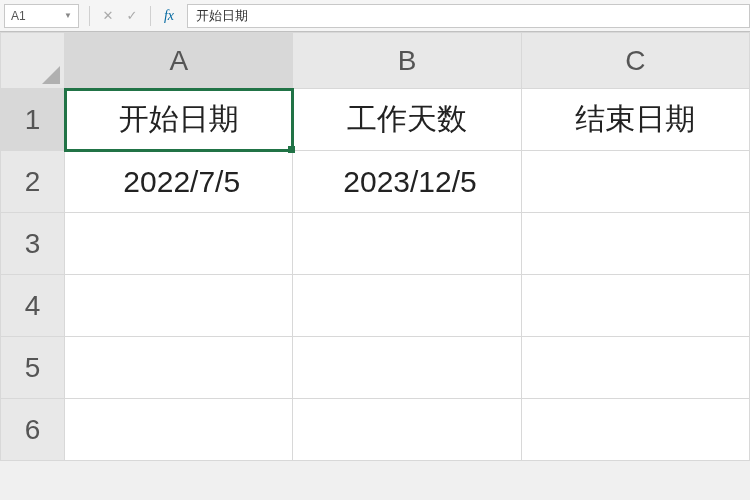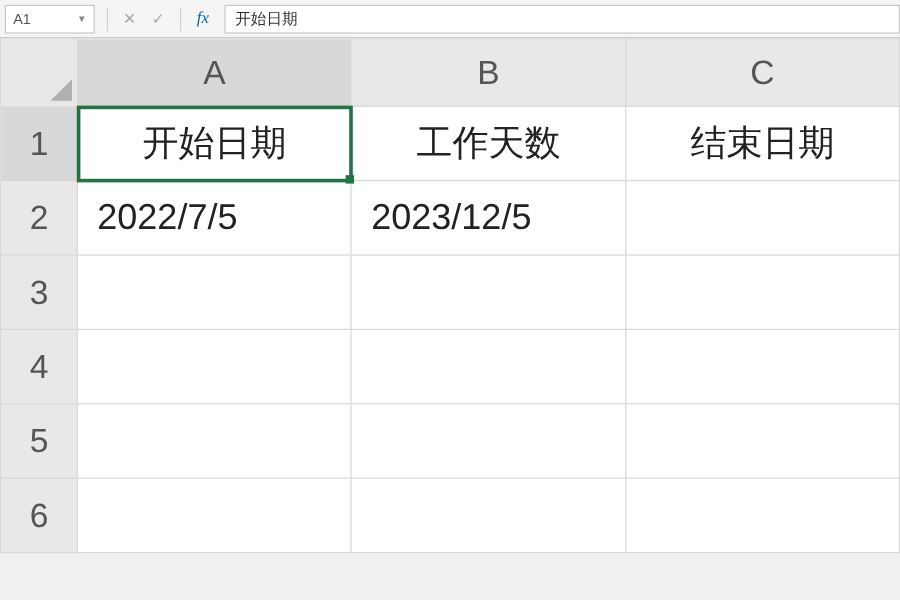--- a/index.html
+++ b/index.html
@@ -119,21 +119,21 @@
     .cell {
       height: 62px;
       background: #fff;
       padding: 0 10px;
       font-size: 30px;
       color: #222;
       text-align: center;
       vertical-align: middle;
     }
     .cell.data {
-      text-align: left;
+      text-align: center;
       padding-left: 16px;
       margin-top: 24px;
     }
     .cell.active {
       outline: 3px solid #217346;
       outline-offset: -2px;
       position: relative;
     }
     .cell.active::after {
       content: "";

